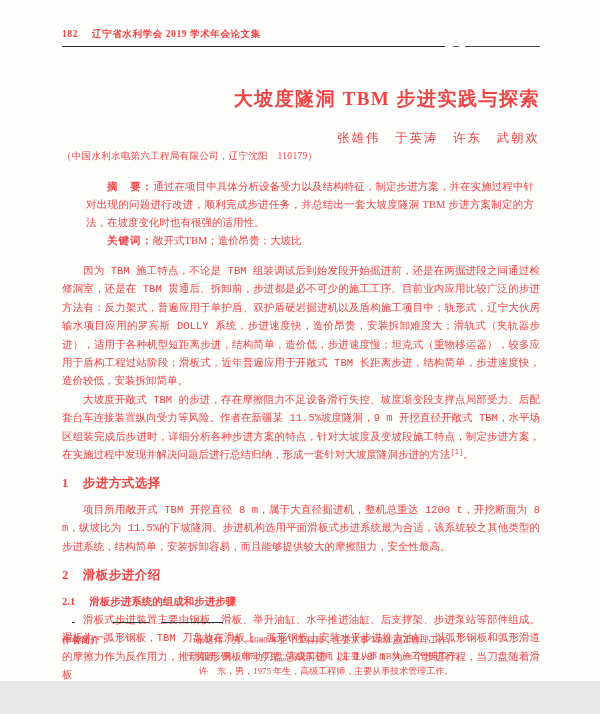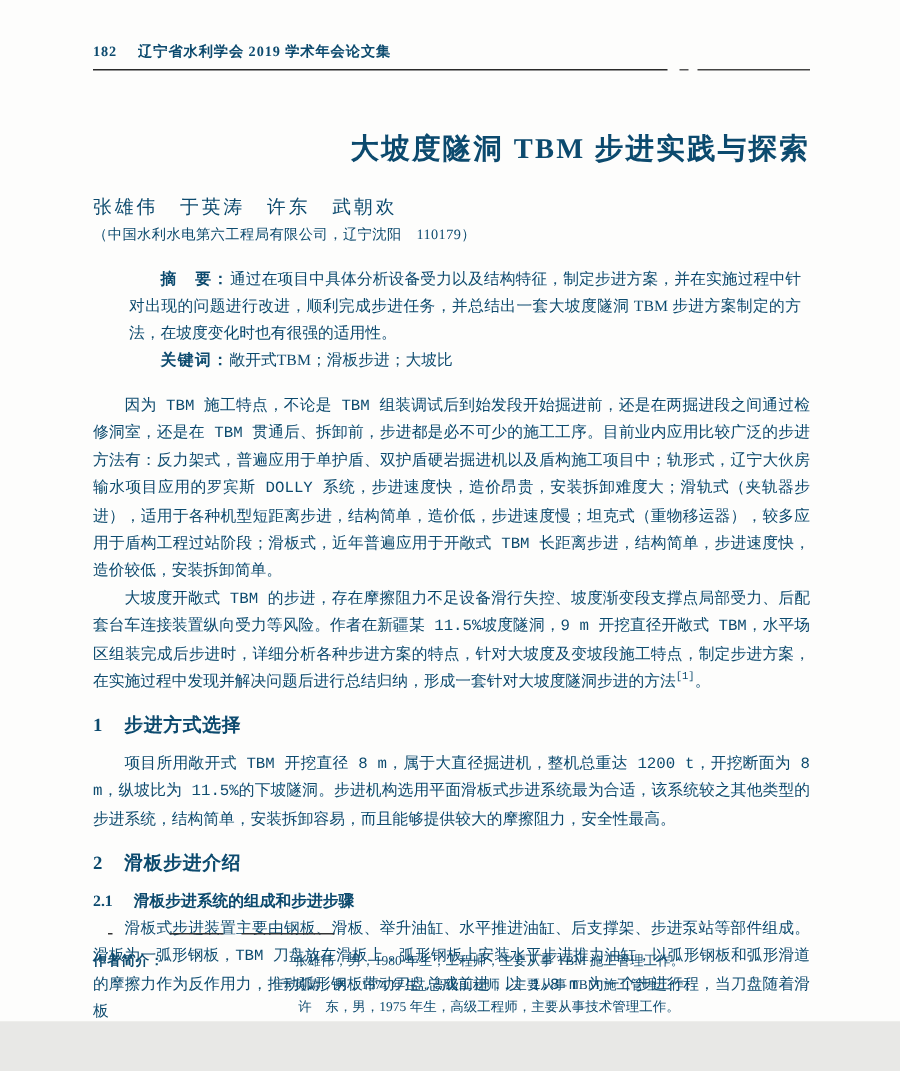--- a/index.html
+++ b/index.html
@@ -1,21 +1,21 @@
 <!DOCTYPE html>
 <html><head>
 <meta charset="utf-8">
 <style>
   html,body { margin:0; padding:0; background:#e8e8e6; }
   .page {
     position:relative;
     width:600px; height:681px;
     margin:0 auto;
     background:#fdfdfc;
-    color:#0c4a6e;
+    color:#ef4444;
     font-family:"Liberation Serif", serif;
     box-sizing:border-box;
     padding:28px 60px 0 62px;
     overflow:hidden;
   }
   
   .running-head {
     display:flex; align-items:baseline; gap:14px;
     font-size:9.5px; font-weight:bold; letter-spacing:0.6px;
     padding-bottom:5px;
@@ -24,21 +24,21 @@
   .header-rule i { position:absolute; top:0; height:1.4px; background:#2a2a2a; }
   .header-rule .seg1 { left:0;   width:383px; }
   .header-rule .seg2 { left:391px; width:6px; height:1px; background:#555; }
   .header-rule .seg3 { left:403px; width:75px; height:1px; background:#444; }
 
   h1.article-title {
     text-align:right; font-size:19px; font-weight:bold;
     letter-spacing:1.5px; margin:38px 0 0 0;
   }
   .authors {
-    text-align:left; font-size:12.5px; letter-spacing:2px;
+    text-align:right; font-size:12.5px; letter-spacing:2px;
     margin-top:18px;
   }
   .affiliation { text-align:left; font-size:9.5px; margin-top:3px; letter-spacing:0.3px; }
 
   .abstract-block {
     margin:15px 6px 0 24px;
     font-size:10.5px; line-height:18px; text-align:justify;
   }
   .abstract-block p { margin:0; text-indent:2em; }
   .abstract-block b { letter-spacing:1px; }
@@ -77,21 +77,21 @@
   </div>
 
   <h1 class="article-title">大坡度隧洞 TBM 步进实践与探索</h1>
 
   <div class="authors">张雄伟　于英涛　许东　武朝欢</div>
 
   <div class="affiliation">（中国水利水电第六工程局有限公司，辽宁沈阳　110179）</div>
 
   <div class="abstract-block">
     <p><b>摘　要：</b><span>通过在项目中具体分析设备受力以及结构特征，制定步进方案，并在实施过程中针对出现的问题进行改进，顺利完成步进任务，并总结出一套大坡度隧洞 TBM 步进方案制定的方法，在坡度变化时也有很强的适用性。</span></p>
-    <p><b>关键词：</b><span>敞开式TBM；滑板步进；大坡比</span></p>
+    <p><b>关键词：</b><span>敞开式TBM；造价昂贵；大坡比</span></p>
   </div>
 
   <main>
     <p class="body-p">因为 TBM 施工特点，不论是 TBM 组装调试后到始发段开始掘进前，还是在两掘进段之间通过检修洞室，还是在 TBM 贯通后、拆卸前，步进都是必不可少的施工工序。目前业内应用比较广泛的步进方法有：反力架式，普遍应用于单护盾、双护盾硬岩掘进机以及盾构施工项目中；轨形式，辽宁大伙房输水项目应用的罗宾斯 DOLLY 系统，步进速度快，造价昂贵，安装拆卸难度大；滑轨式（夹轨器步进），适用于各种机型短距离步进，结构简单，造价低，步进速度慢；坦克式（重物移运器），较多应用于盾构工程过站阶段；滑板式，近年普遍应用于开敞式 TBM 长距离步进，结构简单，步进速度快，造价较低，安装拆卸简单。</p>
 
     <p class="body-p"><span>大坡度开敞式 TBM 的步进，存在摩擦阻力不足设备滑行失控、坡度渐变段支撑点局部受力、后配套台车连接装置纵向受力等风险。作者在新疆某 11.5%坡度隧洞，9 m 开挖直径开敞式 TBM，水平场区组装完成后步进时，详细分析各种步进方案的特点，针对大坡度及变坡段施工特点，制定步进方案，在实施过程中发现并解决问题后进行总结归纳，形成一套针对大坡度隧洞步进的方法</span><sup>[1]</sup><span>。</span></p>
 
     <h2 class="sec-h"><span class="sec-num">1</span><span>步进方式选择</span></h2>
     <p class="body-p">项目所用敞开式 TBM 开挖直径 8 m，属于大直径掘进机，整机总重达 1200 t，开挖断面为 8 m，纵坡比为 11.5%的下坡隧洞。步进机构选用平面滑板式步进系统最为合适，该系统较之其他类型的步进系统，结构简单，安装拆卸容易，而且能够提供较大的摩擦阻力，安全性最高。</p>
 

